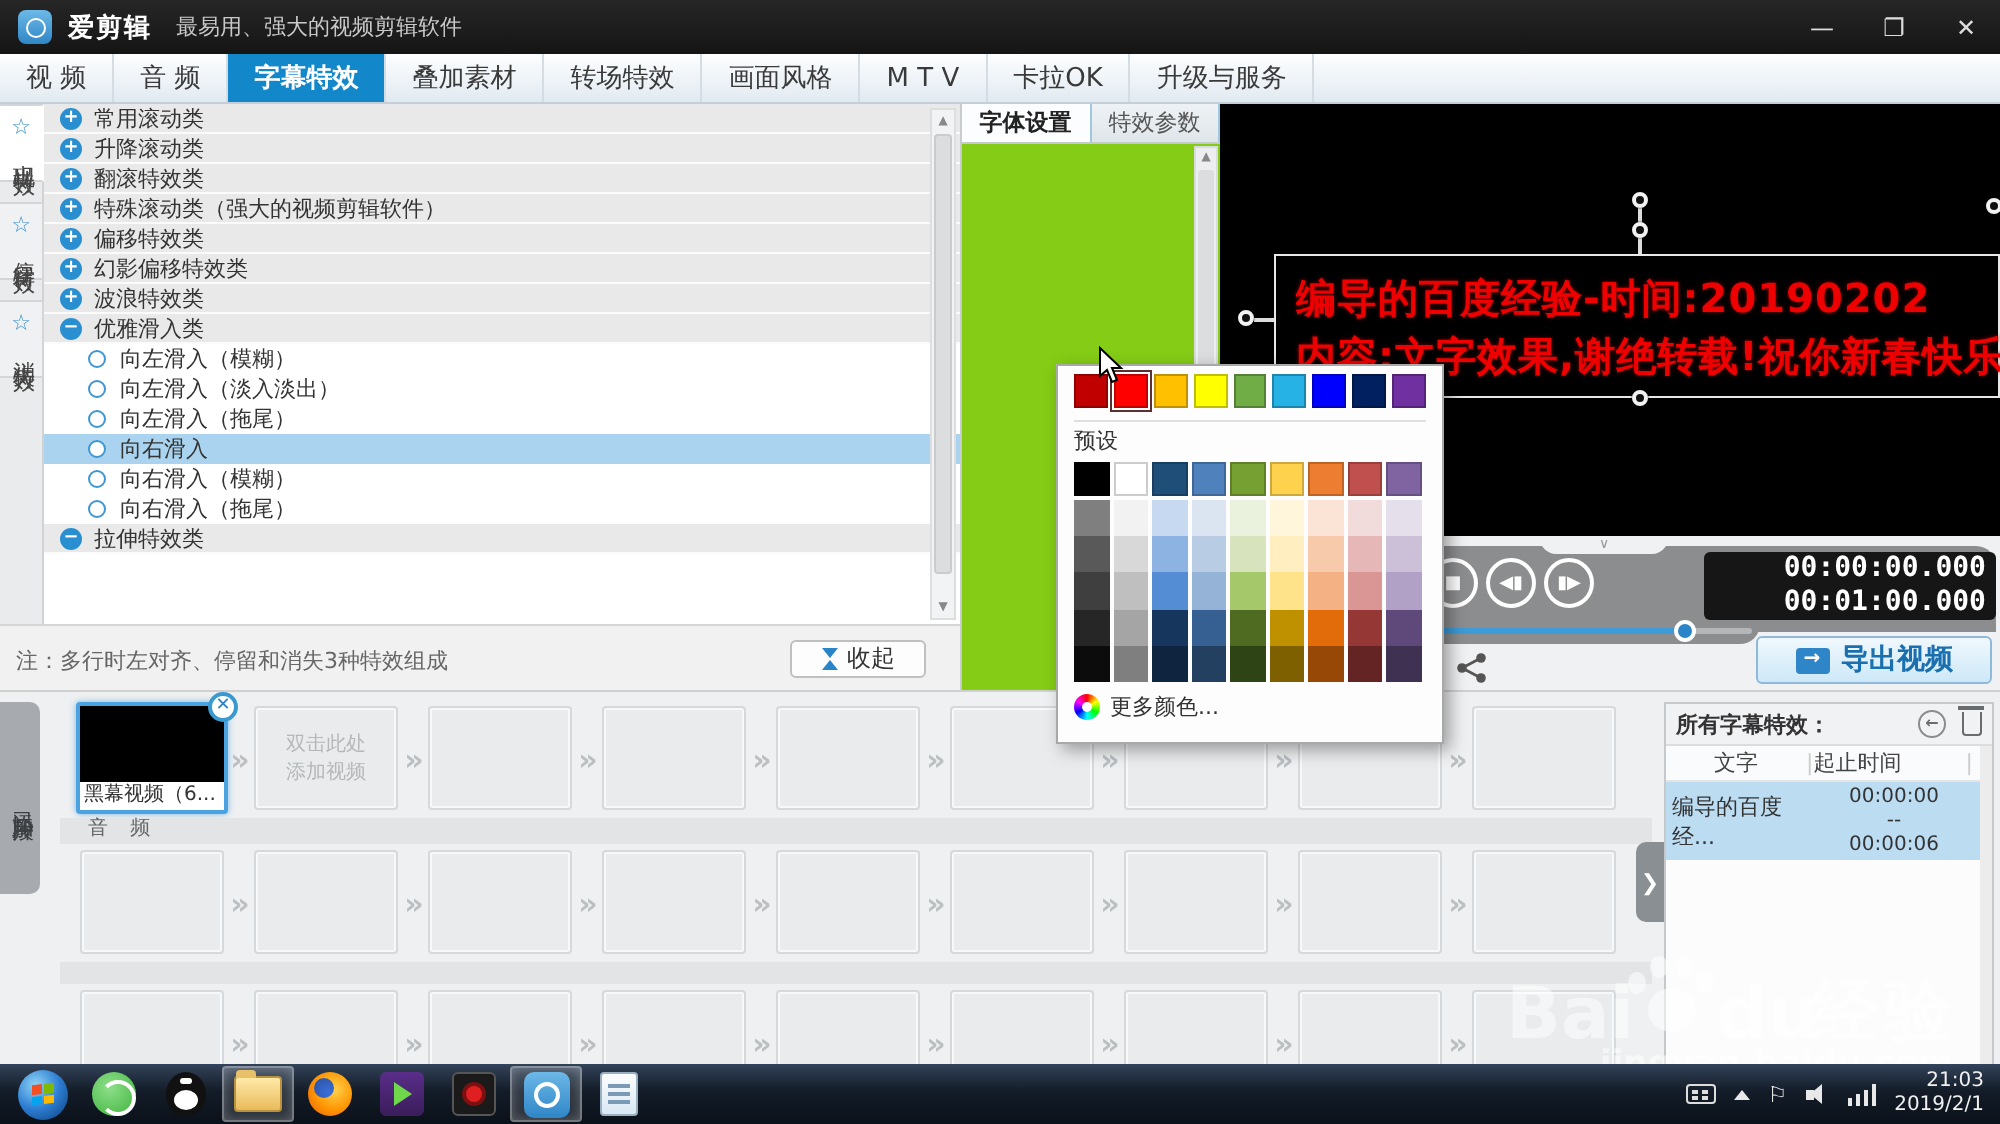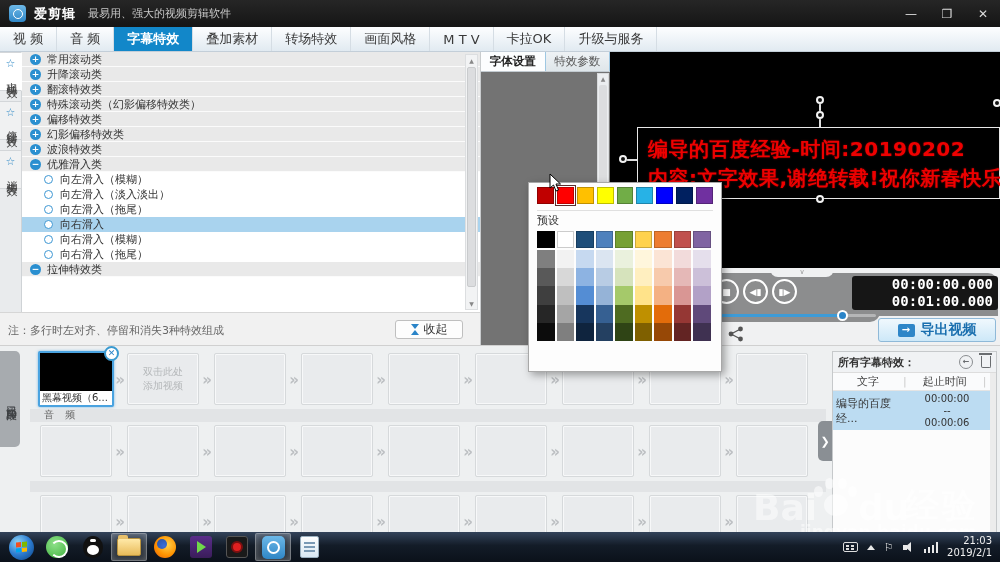--- a/index.html
+++ b/index.html
@@ -43,21 +43,21 @@
 
   
   .notebar { left:0; top:312px; width:480px; height:33px; background:#f1f1f1; border-top:1px solid #d6d6d6; z-index:2; }
   .note-text { position:absolute; left:8px; top:10px; font-size:11px; color:#666; }
   .collapse-btn { position:absolute; left:395px; top:7px; width:68px; height:19px; background:#fdfdfd; border:1px solid #bfbfbf; border-radius:3px; display:flex; align-items:center; justify-content:center; gap:5px; font-size:12px; color:#333; }
   .hourglass { width:8px; height:11px; position:relative; }
   .hourglass::before { content:""; position:absolute; top:0; border-left:4px solid transparent; border-right:4px solid transparent; border-top:5px solid #2a84c8; }
   .hourglass::after { content:""; position:absolute; bottom:0; border-left:4px solid transparent; border-right:4px solid transparent; border-bottom:5px solid #2a84c8; }
 
   
-  .settings { left:480px; top:52px; width:130px; height:293px; background:#737373; border-left:1px solid #c9ccce; z-index:2; }
+  .settings { left:480px; top:52px; width:130px; height:293px; background:#84cc16; border-left:1px solid #c9ccce; z-index:2; }
   .set-tabs { display:flex; height:20px; background:linear-gradient(#eef2f5,#dfe6ea); border-bottom:1px solid #c3cbd1; }
   .set-tab { flex:1; text-align:center; line-height:19px; font-size:11.5px; color:#555; border-right:1px solid #9ec7e2; }
   .set-tab.active { background:#fcfdfe; color:#222; font-weight:bold; }
   .row-label { position:absolute; font-size:12px; color:#333; }
   .ctl { position:absolute; background:#fff; border:1px solid #8cc1e5; border-radius:2px; font-size:11px; color:#333; display:flex; align-items:center; }
   .ddarrow { margin-left:auto; color:#2a84c8; font-size:7px; padding-right:3px; }
   .radio-ctl { position:absolute; display:flex; align-items:center; gap:4px; font-size:12px; color:#333; }
   .rdot { width:10px; height:10px; border:1.5px solid #4a9fd4; border-radius:50%; background:#fff; position:relative; }
   .rdot.on::after { content:""; position:absolute; left:2px; top:2px; width:4px; height:4px; border-radius:50%; background:#2a84c8; }
   .swatch-red { position:absolute; left:523px; top:169px; width:51px; height:15px; background:#f40000; border:1px solid #b00000; }
@@ -216,21 +216,21 @@
         <div class="fx-row fx-header">
           <span class="ico">+</span>
           <span>升降滚动类</span>
         </div>
         <div class="fx-row fx-header">
           <span class="ico">+</span>
           <span>翻滚特效类</span>
         </div>
         <div class="fx-row fx-header">
           <span class="ico">+</span>
-          <span>特殊滚动类（幻影偏移特效类）</span>
+          <span>特殊滚动类（强大的视频剪辑软件）</span>
         </div>
         <div class="fx-row fx-header">
           <span class="ico">+</span>
           <span>偏移特效类</span>
         </div>
         <div class="fx-row fx-header">
           <span class="ico">+</span>
           <span>幻影偏移特效类</span>
         </div>
         <div class="fx-row fx-header">
@@ -468,21 +468,21 @@
 
     <div class="subpanel">
       <div class="sp-head">
         <span>所有字幕特效：</span>
         <span class="sp-undo">←</span>
         <span class="trash"></span>
       </div>
       <div class="sp-cols">
         <span style="width:70px;text-align:center;">文字</span>
         <span style="color:#ccc;">|</span>
-        <span style="width:76px;text-align:center;">起止时间</span>
+        <span style="width:76px;text-align:left;">起止时间</span>
         <span style="color:#ccc;">|</span>
       </div>
       <div class="sp-row">
         <span style="width:76px;padding-left:3px;">编导的百度经...</span>
         <span class="sp-times" style="width:76px;">
           <span>00:00:00</span><br>
           <span>--</span><br>
           <span>00:00:06</span>
         </span>
       </div>
@@ -572,20 +572,24 @@
         </div>
         <div class="preset-col">
           <div class="base" style="background: rgb(128, 100, 162);"></div>
           <div class="shade" style="background: rgb(229, 223, 236);"></div>
           <div class="shade" style="background: rgb(204, 192, 217);"></div>
           <div class="shade" style="background: rgb(178, 161, 199);"></div>
           <div class="shade" style="background: rgb(95, 73, 122);"></div>
           <div class="shade" style="background: rgb(63, 49, 81);"></div>
         </div>
       </div>
+    <div class="more-row">
+      <span class="rainbow"></span>
+      <span>更多颜色...</span>
+    </div>
   </div>
 
   <svg class="abs cursor-svg" style="left:549px;top:173px;" width="14" height="20" viewBox="0 0 14 20">
     <polygon points="1,1 1,15 4.5,12 7,18 9.5,17 7,11 11.5,11" fill="#fff" stroke="#000" stroke-width="1"></polygon>
   </svg>
 
   <div class="watermark">
     <div class="wm-txt abs" style="left:753px;top:487px;font-size:36px;">Bai</div>
     <div class="paw abs" style="left:812px;top:478px;width:44px;height:44px;">
       <i style="left:12px;top:16px;width:24px;height:22px;"></i>

